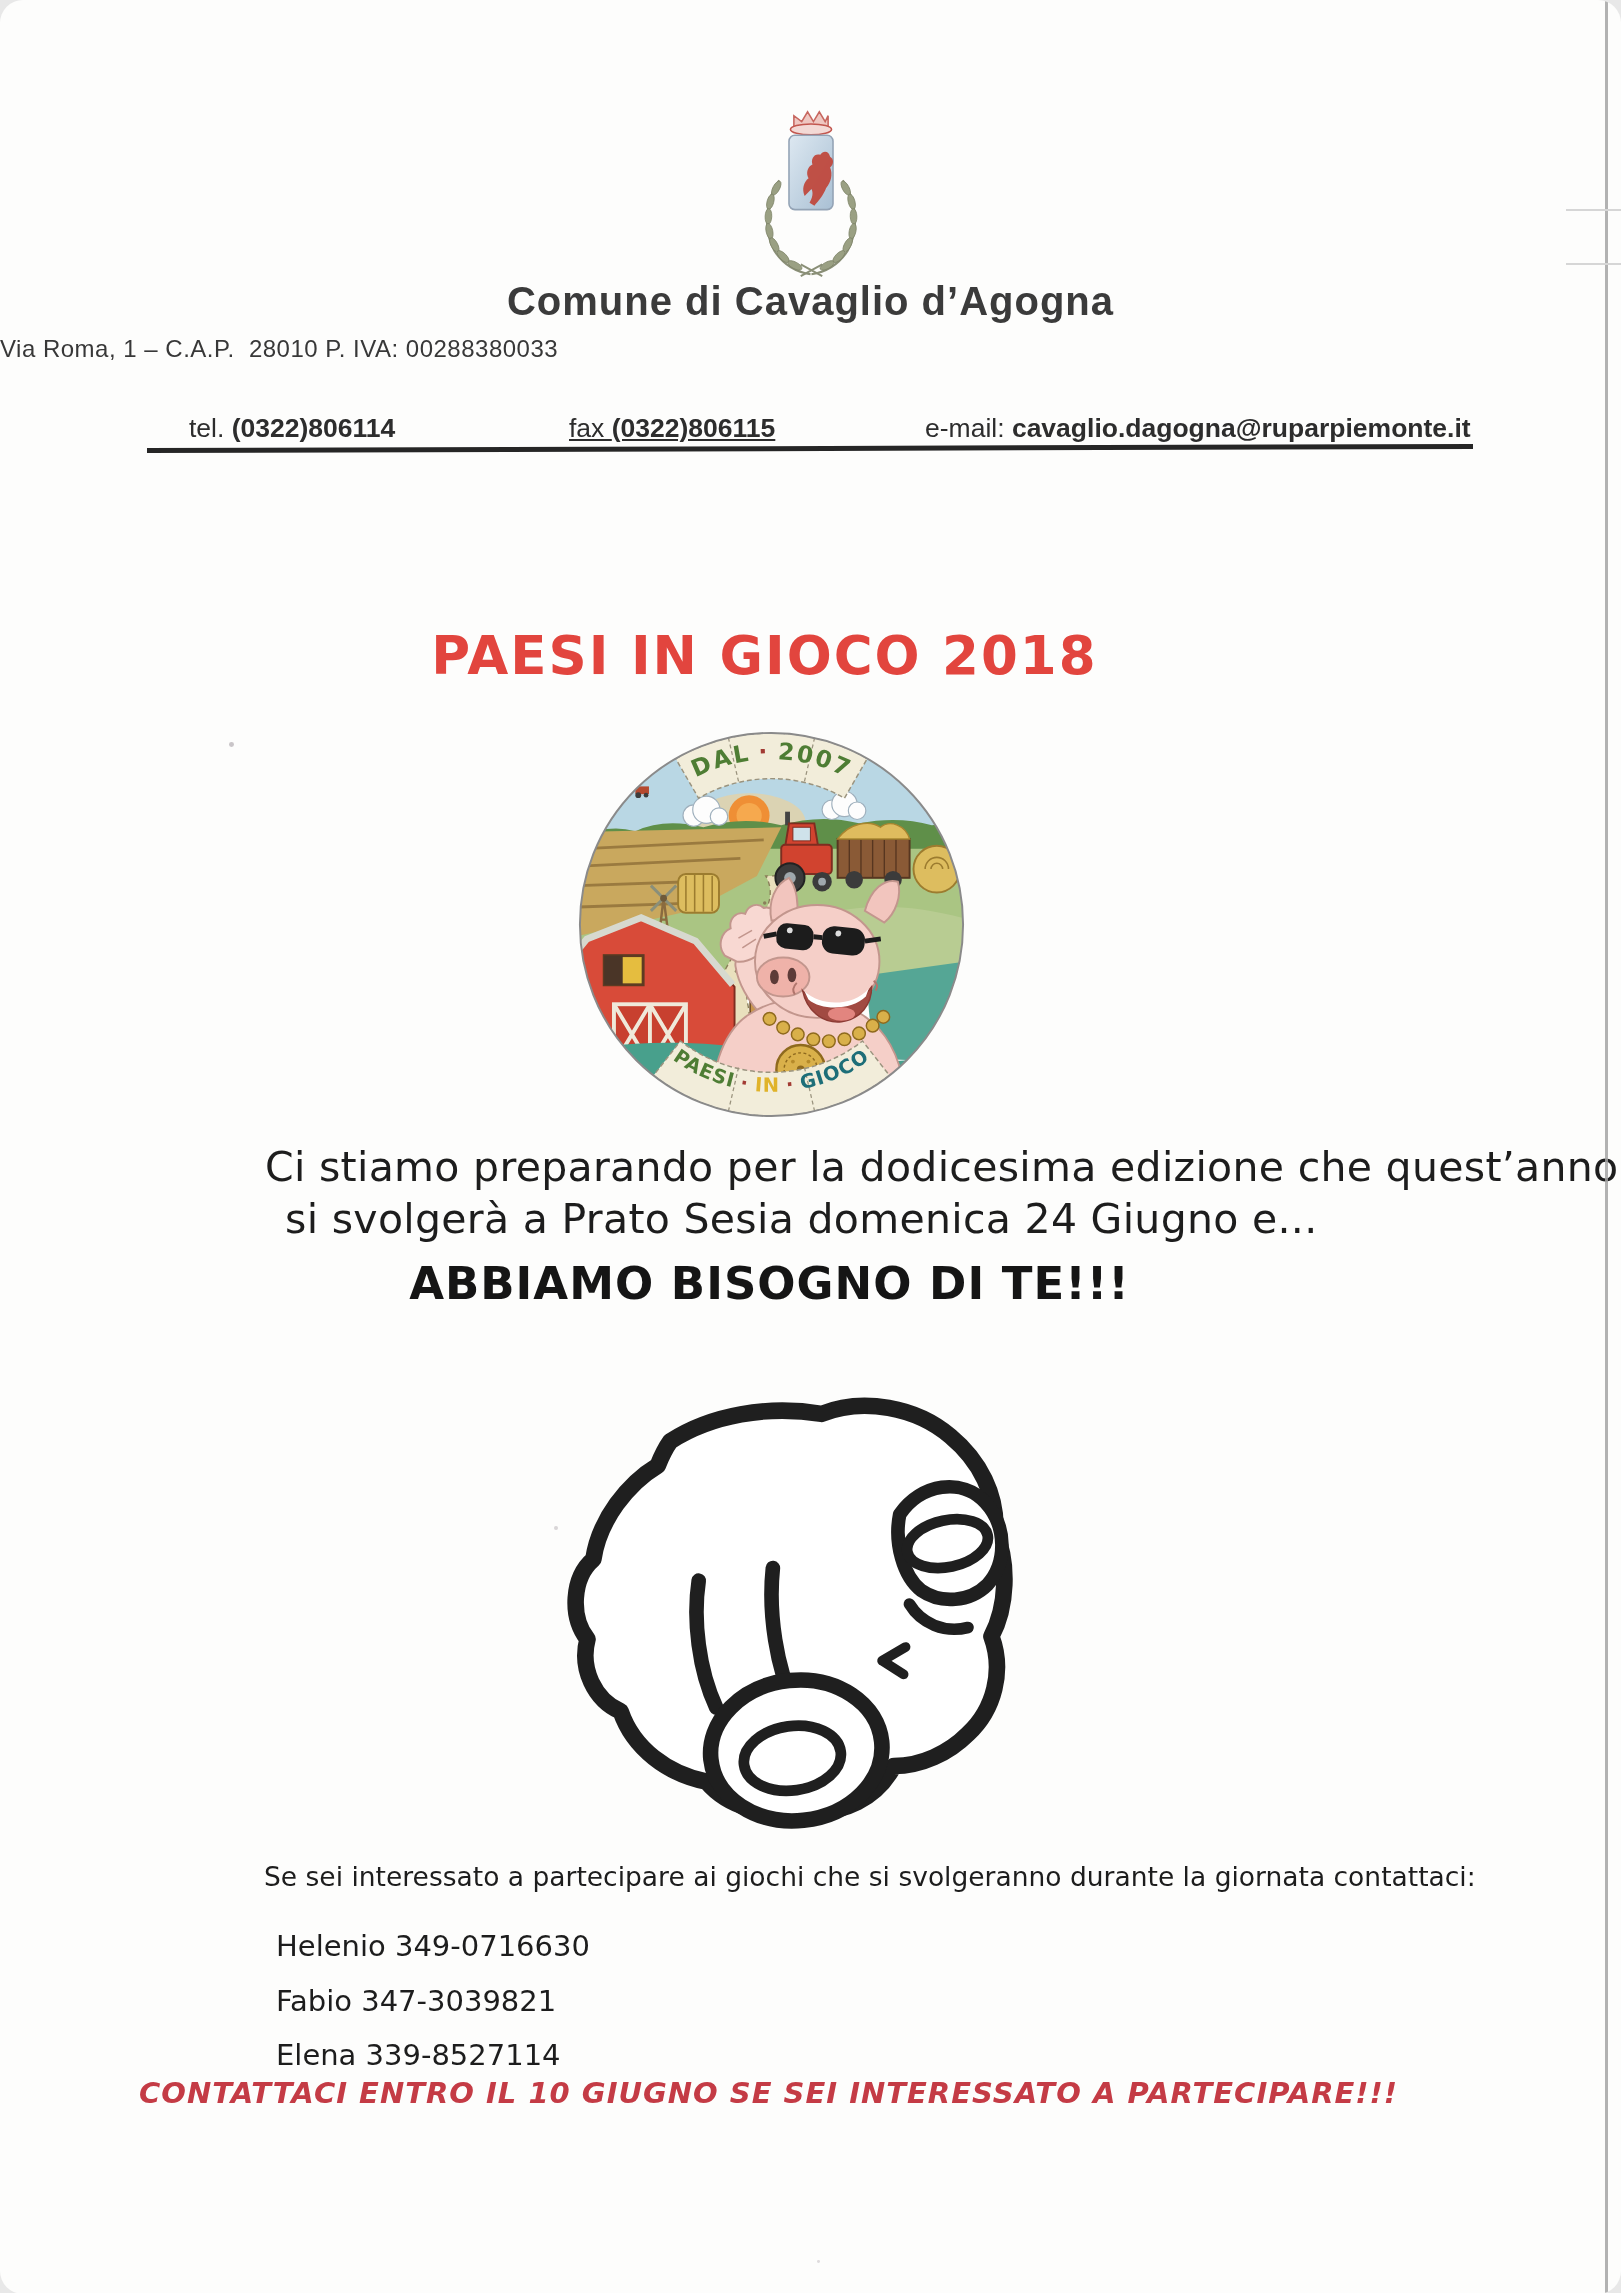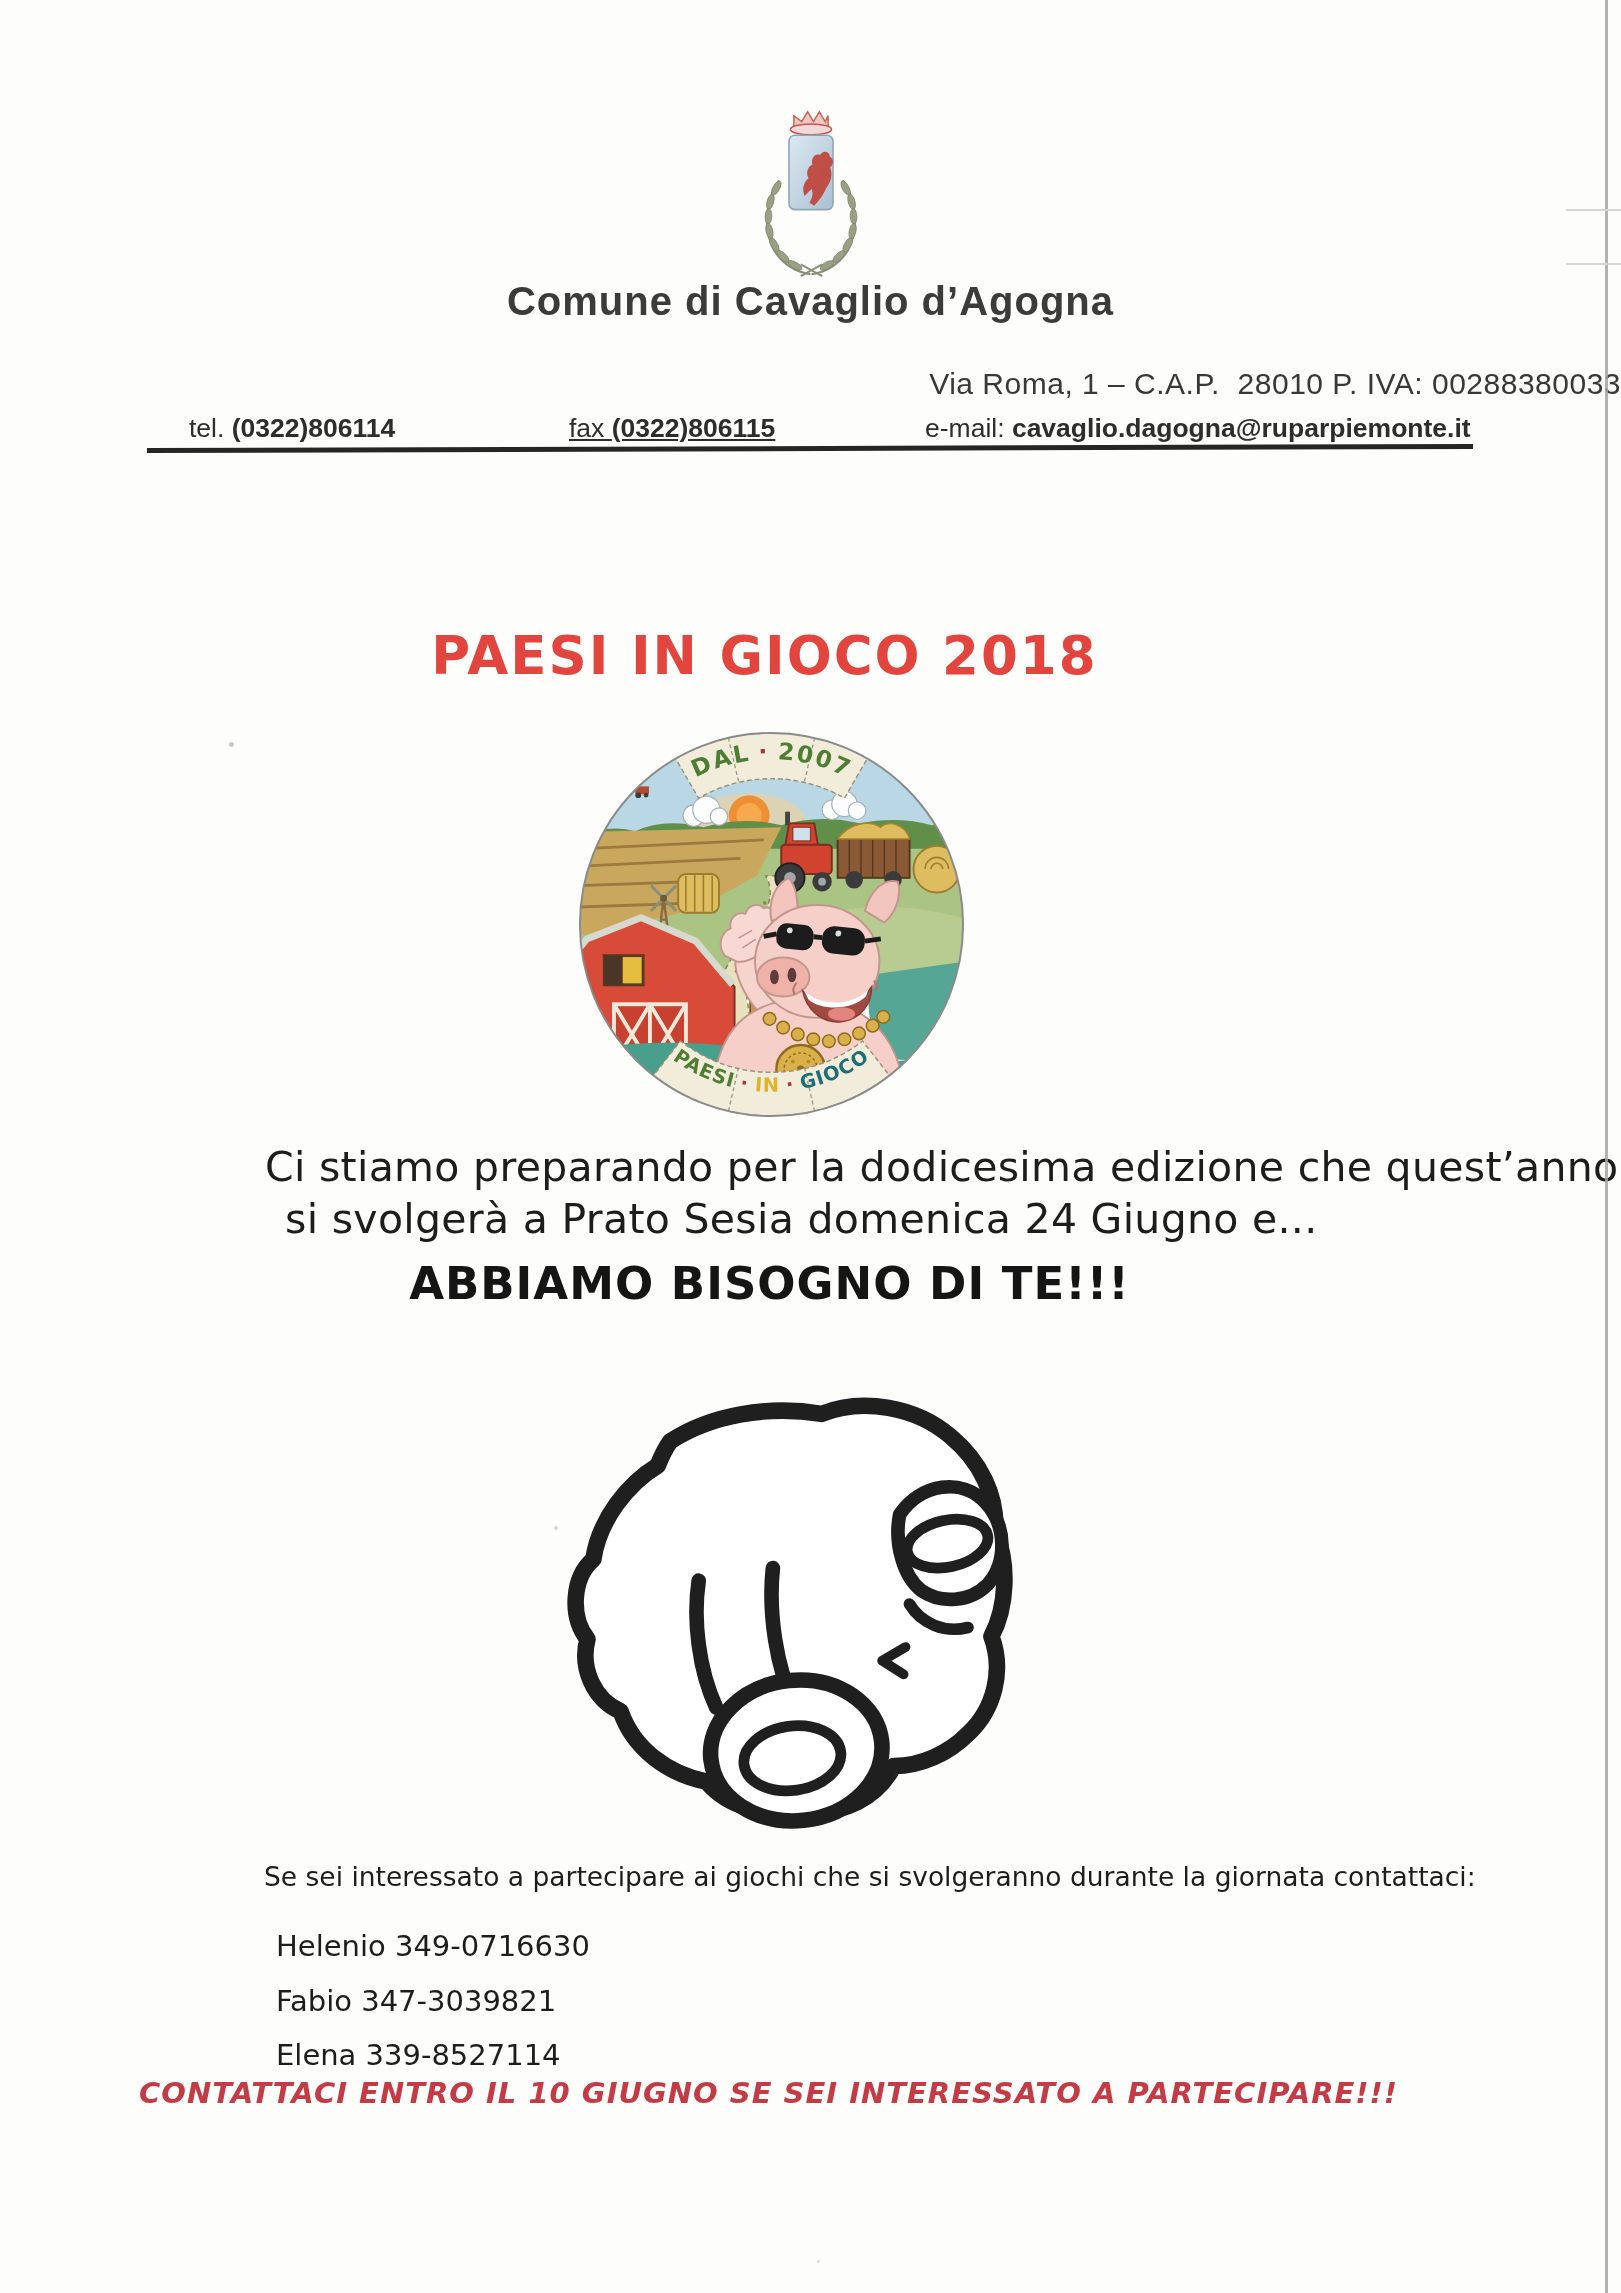--- a/index.html
+++ b/index.html
@@ -1,28 +1,28 @@
 <!DOCTYPE html>
 <html><head>
 <meta charset="utf-8">
 <style>
   html,body{margin:0;padding:0;background:#e8e8e8;}
   .page{
     position:relative;width:1621px;height:2294px;background:#fdfdfc;
-    font-family:"Liberation Sans",sans-serif;overflow:hidden;margin:0 auto;
+    font-family:"Liberation Sans",sans-serif;overflow:hidden;margin:0 auto;border-radius:23px;
   }
   
   .crest{position:absolute;left:730px;top:102px;width:162px;height:181px;}
   .commune-name{
     position:absolute;left:0;right:0;top:278px;text-align:center;
     font-weight:bold;font-size:40px;line-height:47px;letter-spacing:1px;color:#3b3b3b;
   }
   .address-line{
-    position:absolute;left:0;right:0;top:335px;text-align:right;
-    font-size:30px;letter-spacing:0.5px;color:#383838;white-space:pre;margin-top:32px;
+    position:absolute;left:0;right:0;top:335px;text-align:left;
+    font-size:24px;letter-spacing:0.5px;color:#383838;white-space:pre;
   }
   .contact-row{position:absolute;left:8px;top:413px;width:1621px;height:31px;
     font-size:26.5px;color:#2d2d2d;}
   .contact-item{position:absolute;white-space:pre;}
   .contact-item .val{font-weight:bold;}
   .c-tel{left:181px;} .c-fax{left:561px;text-decoration:underline;} .c-email{left:911px;margin-left:6px;}
   .head-rule{
     position:absolute;left:147px;top:446px;width:1326px;height:4.9px;
     background:#262626;transform:rotate(-0.18deg);
   }

